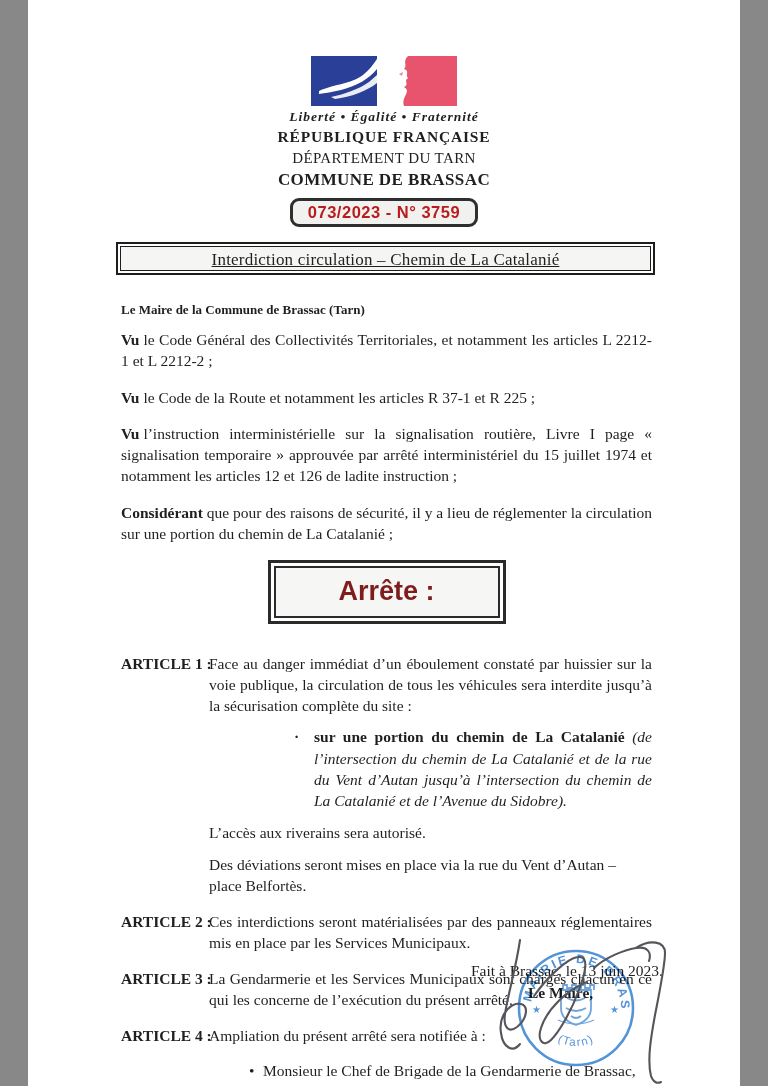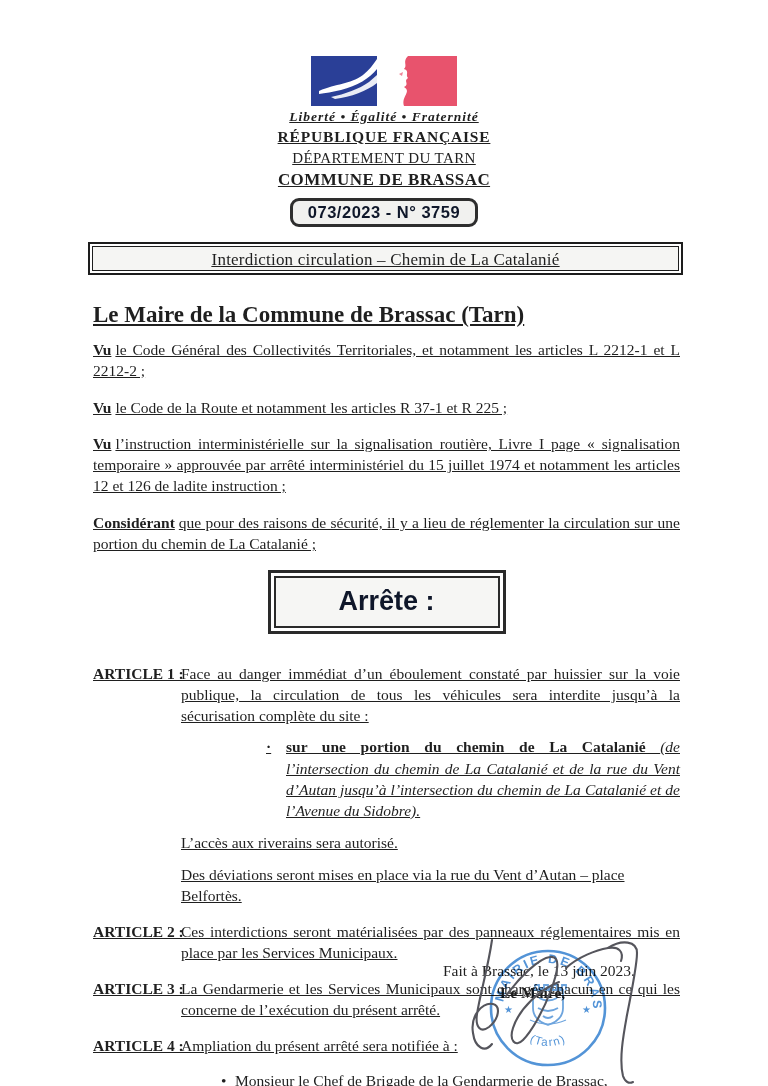--- a/index.html
+++ b/index.html
@@ -1,49 +1,49 @@
 <!DOCTYPE html>
 <html lang="fr"><head>
 <meta charset="utf-8">
 <style>
   html,body{margin:0;padding:0;background:#888;}
   .page{
-    position:relative;width:768px;height:1086px;margin:0 auto;
+    position:relative;width:712px;height:1086px;margin:0 auto;
     background:#ffffff;overflow:hidden;
-    font-family:"Liberation Serif", serif;color:#1f1f1f;text-decoration:underline;
+    font-family:"Liberation Serif", serif;color:#1f1f1f;
   }
   
   .header{padding-top:56px;text-align:center;line-height:1.15;}
   .logo{display:inline-block;vertical-align:top;}
   .motto{font-size:13.5px;font-weight:bold;font-style:italic;letter-spacing:1px;margin-top:3px;}
   .republic{font-size:15.5px;font-weight:bold;letter-spacing:0.8px;margin-top:3px;}
   .department{font-size:15px;margin-top:5px;letter-spacing:0.4px;}
   .commune{font-size:17px;font-weight:bold;letter-spacing:0.4px;margin-top:2px;}
   .badge-wrap{margin-top:9px;}
   .doc-badge{
     display:inline-block;border:3px solid #2e2e2e;border-radius:9px;
     padding:2px 15px;background:#f1f1ef;
     font-family:"Liberation Sans", sans-serif;font-weight:bold;font-size:16.5px;
-    letter-spacing:0.5px;color:#0f172a;
+    letter-spacing:0.5px;color:#b91c1c;
   }
   
   .title-banner{margin:15px 85px 0 88px;border:2px solid #1d1d1d;padding:2px;background:#fff;}
   .title-banner-inner{border:1px solid #1d1d1d;background:#f5f5f3;text-align:center;padding:3px 0 0;}
   .title-banner-inner span{font-size:17px;text-decoration:underline;letter-spacing:0.2px;}
   
   .content{padding:0 88px 0 93px;}
-  .author{margin-top:27px;font-size:23px;font-weight:bold;}
+  .author{margin-top:27px;font-size:13px;font-weight:bold;}
   .recital{margin-top:11px;font-size:15.5px;line-height:1.36;text-align:justify;}
   .recital b{padding-right:4px;}
   
   .decree-wrap{text-align:center;margin-top:16px;}
   .decree-box{display:inline-block;border:3px solid #2a2a2a;padding:3px;background:#fff;}
   .decree-box-inner{
     border:2px solid #2a2a2a;background:#f6f6f4;width:222px;padding:8px 0 9px;
-    font-family:"Liberation Sans", sans-serif;font-weight:bold;font-size:27px;color:#0f172a;
+    font-family:"Liberation Sans", sans-serif;font-weight:bold;font-size:27px;color:#7f1d1d;
   }
   
   .article{display:flex;margin-top:15px;font-size:15.5px;line-height:1.36;}
   .article.first{margin-top:29px;}
   .article-label{flex:none;width:88px;font-weight:bold;white-space:nowrap;}
   .article-body{flex:1;text-align:justify;}
   .sub-bullet{display:flex;margin:10px 0 0 85px;}
   .sub-bullet .dot{flex:none;width:20px;font-weight:bold;}
   .sub-bullet .sb-text{flex:1;text-align:justify;}
   .sb-text b{font-weight:bold;}

